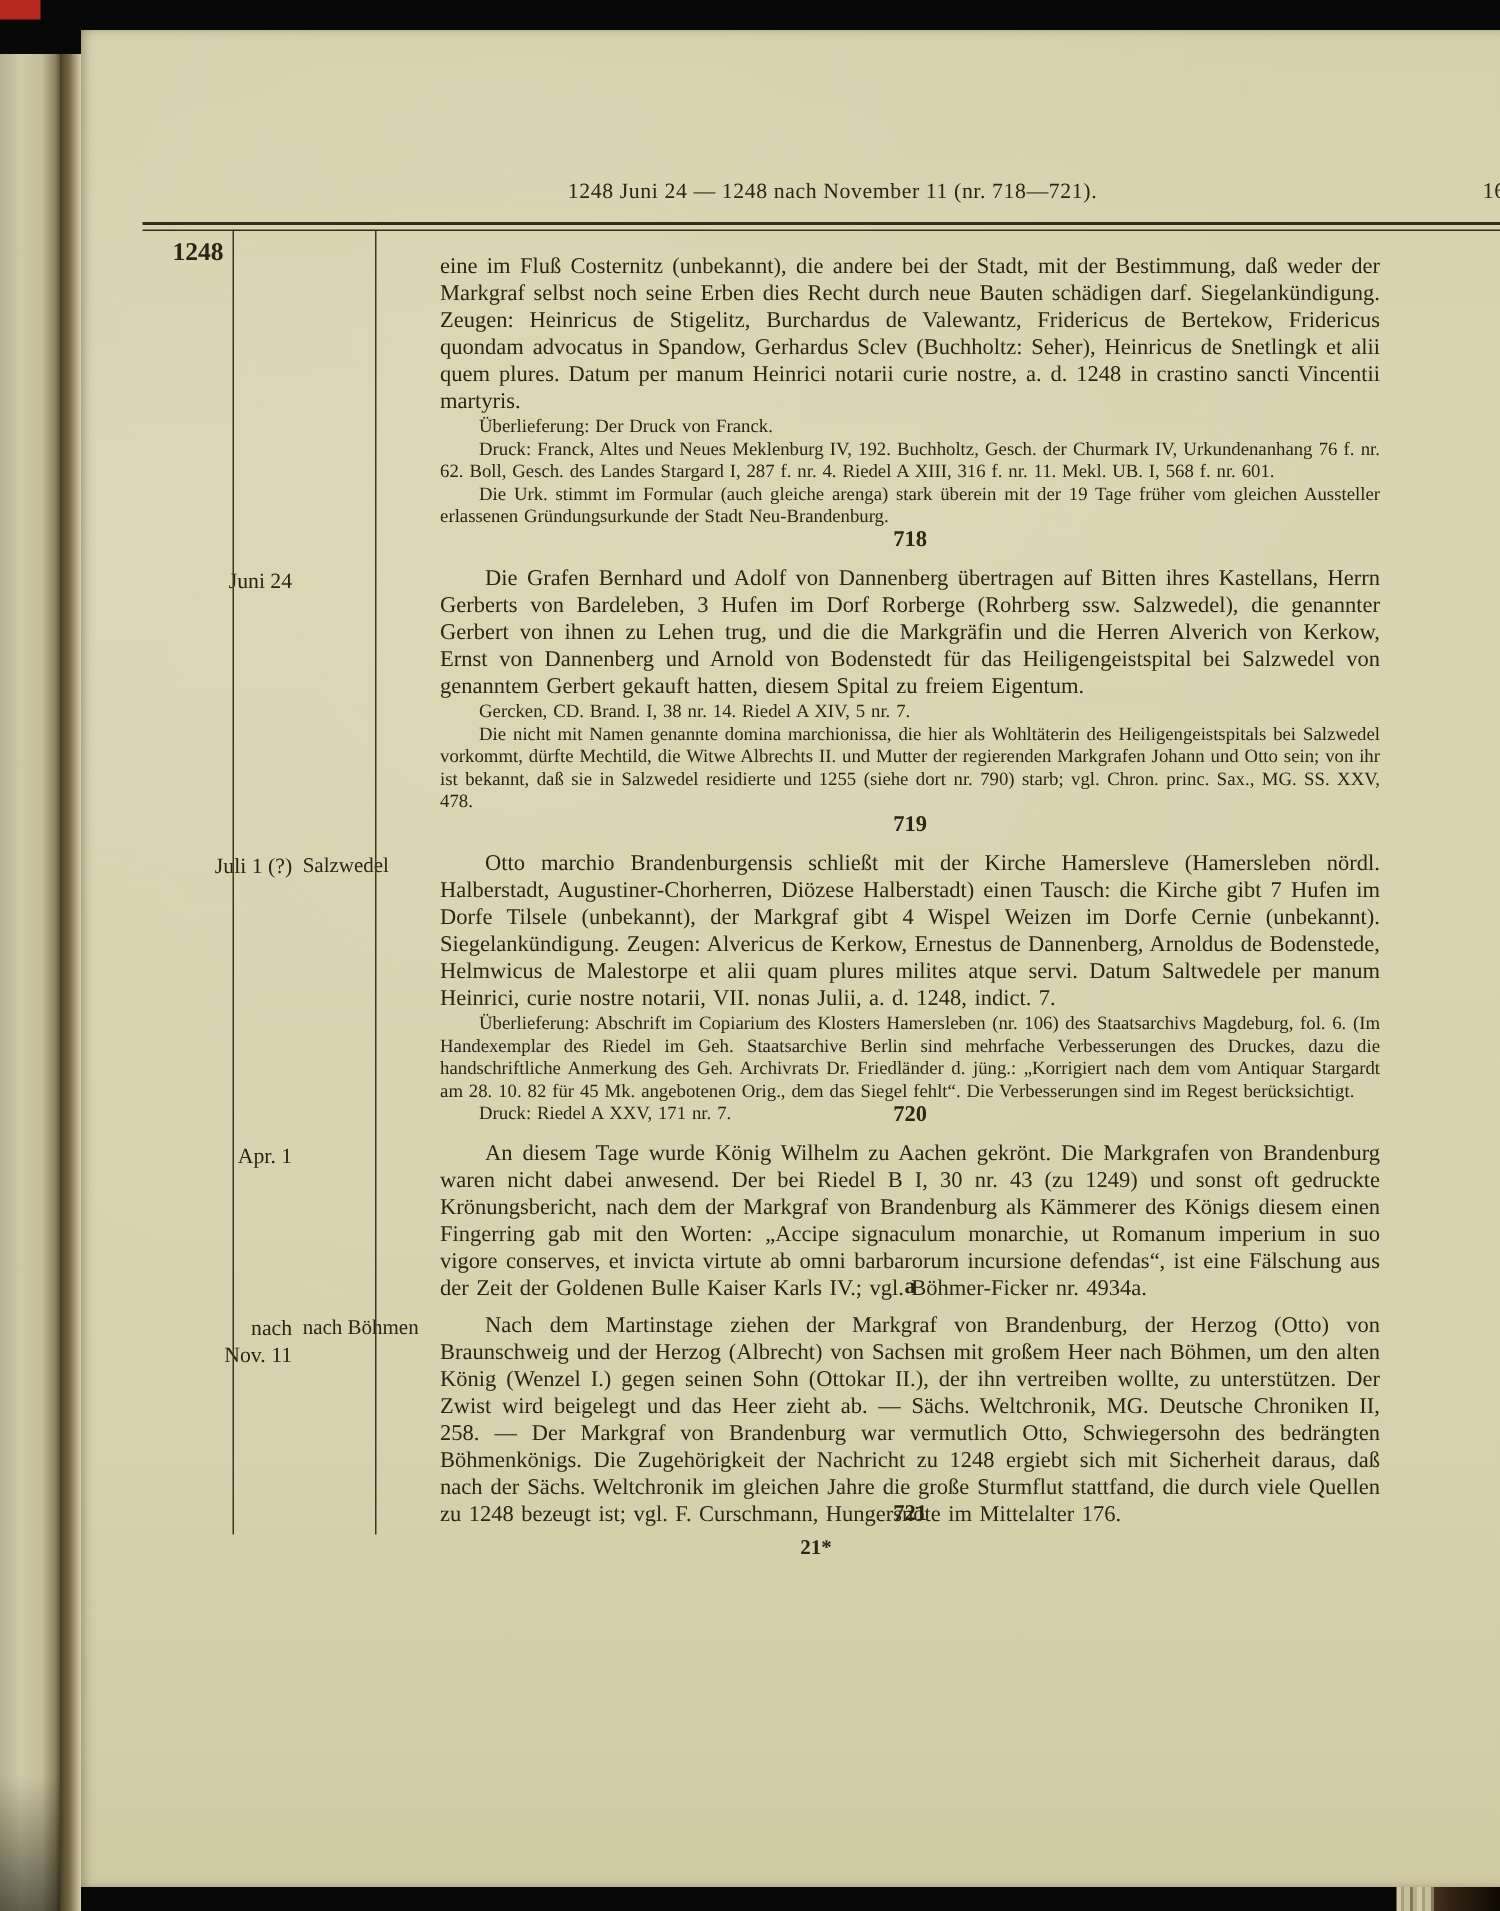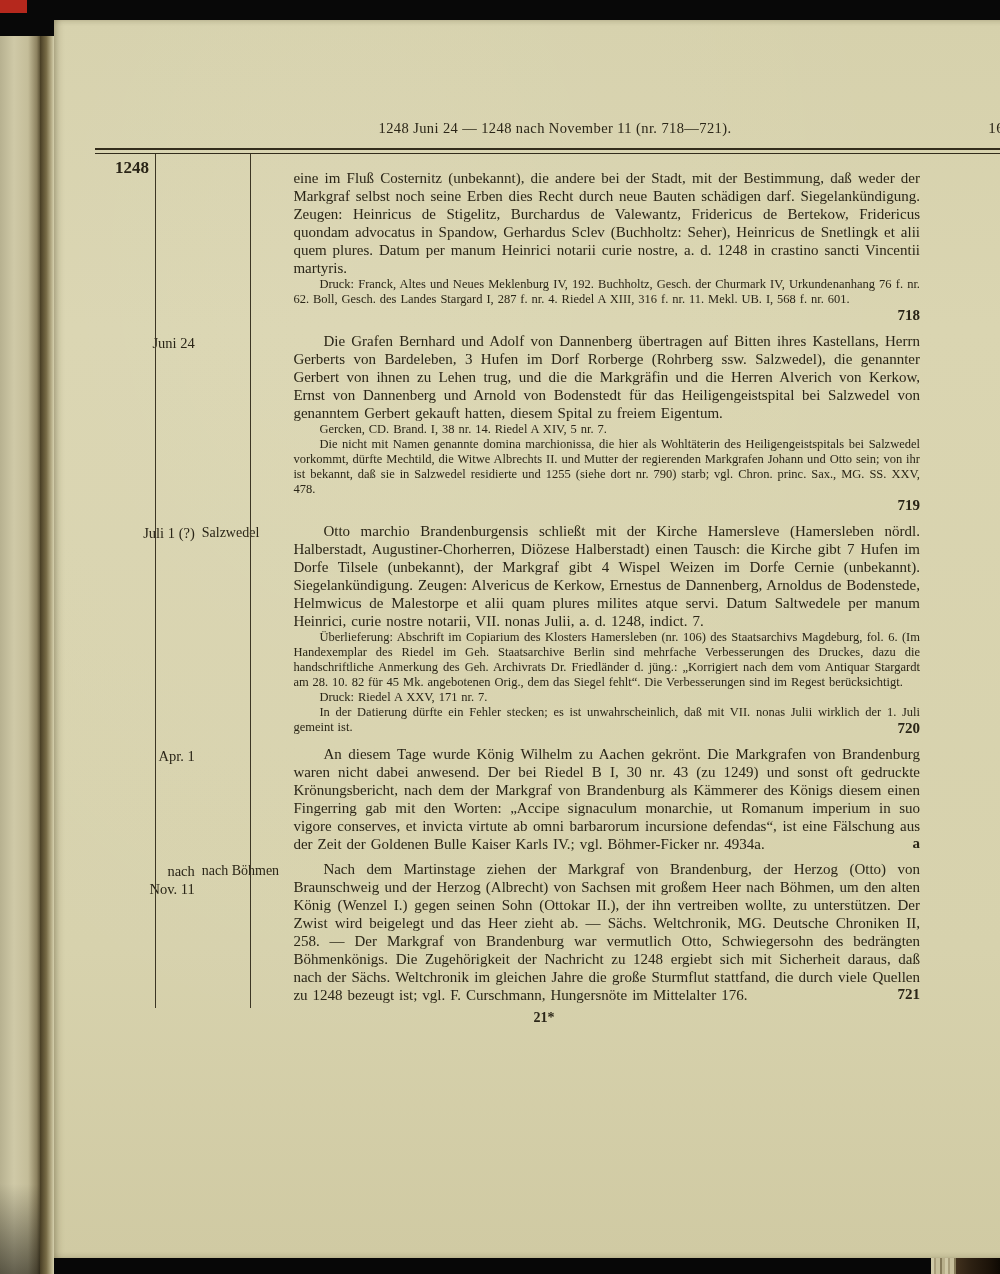--- a/index.html
+++ b/index.html
@@ -49,21 +49,21 @@
   .cell-date{width:60px;box-sizing:border-box;padding:2px 5px 0 0;text-align:right;
     font-size:14.5px;line-height:18px;white-space:pre-line;margin-left:48px;}
   .cell-place{width:95px;box-sizing:border-box;padding:2px 2px 0 2px;text-align:left;
     font-size:14px;line-height:18px;}
   .cell-text{width:670px;box-sizing:border-box;padding-left:4px;}
   .body-par{margin:0;font-size:15px;line-height:18px;text-align:justify;
     word-spacing:1.2px;}
   .body-par.indent{text-indent:30px;}
   .note-par{margin:0;font-size:12.5px;line-height:15px;text-align:justify;
     text-indent:26px;word-spacing:.8px;}
-  .entry-number{text-align:right;font-weight:700;font-size:15px;line-height:17px;}
+  .entry-number{text-align:center;font-weight:700;font-size:15px;line-height:17px;}
   .entry-number.pull-note{margin-top:-15px;}
   .entry-number.pull-body{margin-top:-18px;}
   .footer-sig{margin-left:155px;width:670px;text-align:center;
     font-weight:700;font-size:14px;padding-top:2px;}
 </style>
 </head>
 <body>
 
 <div class="top-band"></div>
 <div class="prev-page"></div>
@@ -84,21 +84,23 @@
   <div class="content-grid">
     <div class="vrule vrule-left"></div>
     <div class="vrule vrule-right"></div>
     <div class="year-label">1248</div>
 
     <div class="entry first">
       <div class="cell-date"></div>
       <div class="cell-place"></div>
       <div class="cell-text">
         <p class="body-par">eine im Fluß Costernitz (unbekannt), die andere bei der Stadt, mit der Bestimmung, daß weder der Markgraf selbst noch seine Erben dies Recht durch neue Bauten schädigen darf. Siegelankündigung. Zeugen: Heinricus de Stigelitz, Burchardus de Valewantz, Fridericus de Bertekow, Fridericus quondam advocatus in Spandow, Gerhardus Sclev (Buchholtz: Seher), Heinricus de Snetlingk et alii quem plures. Datum per manum Heinrici notarii curie nostre, a. d. 1248 in crastino sancti Vincentii martyris.</p>
+        <p class="note-par">Überlieferung: Der Druck von Franck.</p>
         <p class="note-par">Druck: Franck, Altes und Neues Meklenburg IV, 192. Buchholtz, Gesch. der Churmark IV, Urkundenanhang 76 f. nr. 62. Boll, Gesch. des Landes Stargard I, 287 f. nr. 4. Riedel A XIII, 316 f. nr. 11. Mekl. UB. I, 568 f. nr. 601.</p>
+        <p class="note-par">Die Urk. stimmt im Formular (auch gleiche arenga) stark überein mit der 19 Tage früher vom gleichen Aussteller erlassenen Gründungsurkunde der Stadt Neu-Brandenburg.</p>
         <div class="entry-number">718</div>
       </div>
     </div>
 
     <div class="entry">
       <div class="cell-date">Juni 24</div>
       <div class="cell-place"></div>
       <div class="cell-text">
         <p class="body-par indent">Die Grafen Bernhard und Adolf von Dannenberg übertragen auf Bitten ihres Kastellans, Herrn Gerberts von Bardeleben, 3 Hufen im Dorf Rorberge (Rohrberg ssw. Salzwedel), die genannter Gerbert von ihnen zu Lehen trug, und die die Markgräfin und die Herren Alverich von Kerkow, Ernst von Dannenberg und Arnold von Bodenstedt für das Heiligengeistspital bei Salzwedel von genanntem Gerbert gekauft hatten, diesem Spital zu freiem Eigentum.</p>
         <p class="note-par">Gercken, CD. Brand. I, 38 nr. 14.  Riedel A XIV, 5 nr. 7.</p>
@@ -107,21 +109,20 @@
       </div>
     </div>
 
     <div class="entry">
       <div class="cell-date">Juli 1 (?)</div>
       <div class="cell-place">Salzwedel</div>
       <div class="cell-text">
         <p class="body-par indent">Otto marchio Brandenburgensis schließt mit der Kirche Hamersleve (Hamersleben nördl. Halberstadt, Augustiner-Chorherren, Diözese Halberstadt) einen Tausch: die Kirche gibt 7 Hufen im Dorfe Tilsele (unbekannt), der Markgraf gibt 4 Wispel Weizen im Dorfe Cernie (unbekannt). Siegelankündigung. Zeugen: Alvericus de Kerkow, Ernestus de Dannenberg, Arnoldus de Bodenstede, Helmwicus de Malestorpe et alii quam plures milites atque servi. Datum Saltwedele per manum Heinrici, curie nostre notarii, VII. nonas Julii, a. d. 1248, indict. 7.</p>
         <p class="note-par">Überlieferung: Abschrift im Copiarium des Klosters Hamersleben (nr. 106) des Staatsarchivs Magdeburg, fol. 6. (Im Handexemplar des Riedel im Geh. Staatsarchive Berlin sind mehrfache Verbesserungen des Druckes, dazu die handschriftliche Anmerkung des Geh. Archivrats Dr. Friedländer d. jüng.: „Korrigiert nach dem vom Antiquar Stargardt am 28. 10. 82 für 45 Mk. angebotenen Orig., dem das Siegel fehlt“. Die Verbesserungen sind im Regest berücksichtigt.</p>
         <p class="note-par">Druck: Riedel A XXV, 171 nr. 7.</p>
-        <p class="note-par">In der Datierung dürfte ein Fehler stecken; es ist unwahrscheinlich, daß mit VII. nonas Julii wirklich der 1. Juli gemeint ist.</p>
         <div class="entry-number pull-note">720</div>
       </div>
     </div>
 
     <div class="entry">
       <div class="cell-date">Apr. 1</div>
       <div class="cell-place"></div>
       <div class="cell-text">
         <p class="body-par indent">An diesem Tage wurde König Wilhelm zu Aachen gekrönt. Die Markgrafen von Brandenburg waren nicht dabei anwesend. Der bei Riedel B I, 30 nr. 43 (zu 1249) und sonst oft gedruckte Krönungsbericht, nach dem der Markgraf von Brandenburg als Kämmerer des Königs diesem einen Fingerring gab mit den Worten: „Accipe signaculum monarchie, ut Romanum imperium in suo vigore conserves, et invicta virtute ab omni barbarorum incursione defendas“, ist eine Fälschung aus der Zeit der Goldenen Bulle Kaiser Karls IV.; vgl. Böhmer-Ficker nr. 4934a.</p>
         <div class="entry-number pull-body">a</div>

